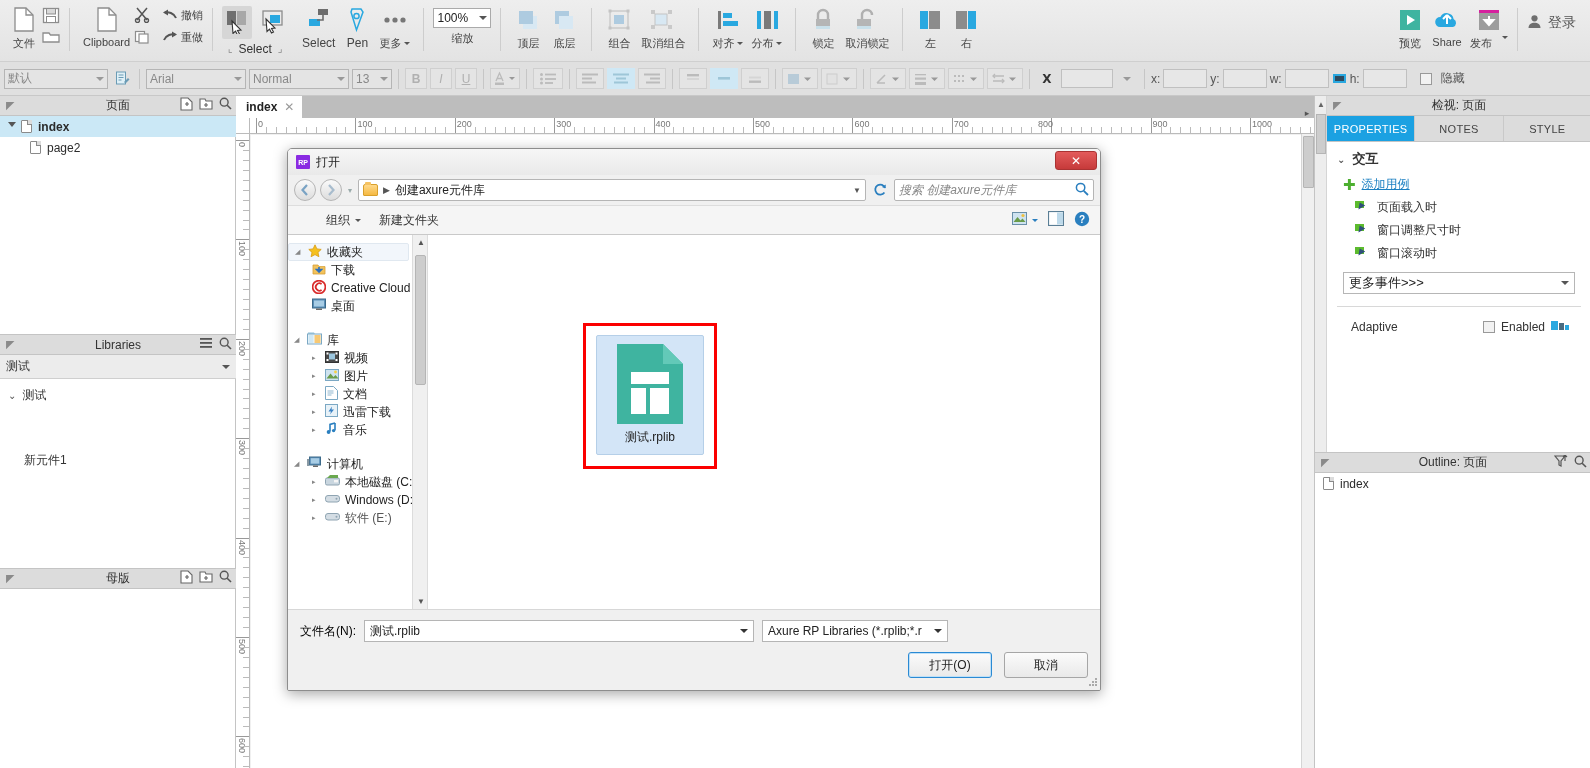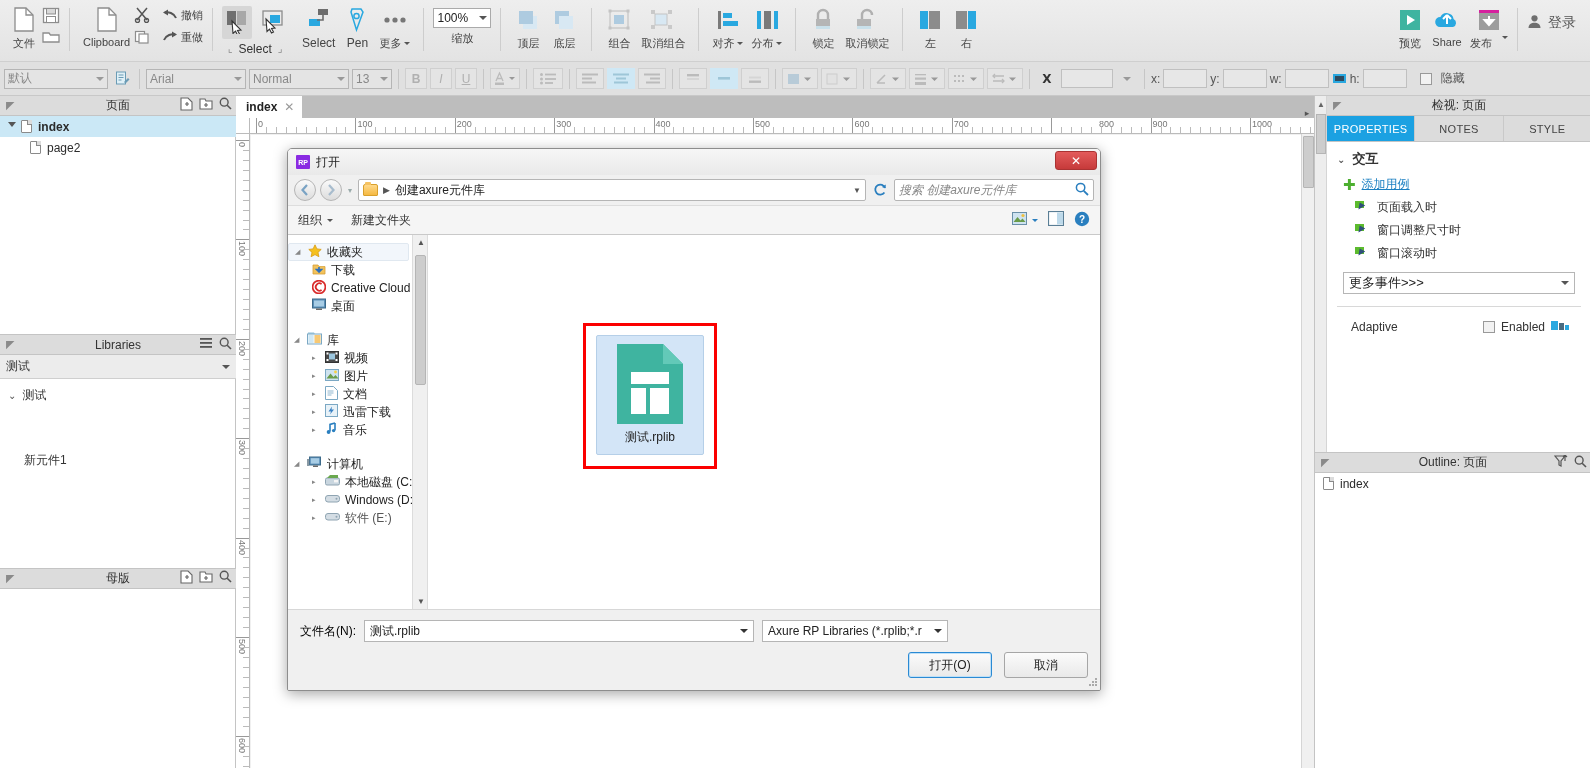--- a/index.html
+++ b/index.html
@@ -927,21 +927,21 @@
         <div class="tickminor" style="left: 711.74px;"></div>
         <div class="tickminor" style="left: 721.68px;"></div>
         <div class="tickminor" style="left: 731.62px;"></div>
         <div class="tickminor" style="left: 741.56px;"></div>
         <div class="tickminor" style="left: 751.5px;"></div>
         <div class="tickminor" style="left: 761.44px;"></div>
         <div class="tickminor" style="left: 771.38px;"></div>
         <div class="tickminor" style="left: 781.32px;"></div>
         <div class="tickminor" style="left: 791.26px;"></div>
         <div class="tickmajor" style="left: 801.2px;"></div>
-        <div class="tlab" style="left: 847px;">800</div>
+        <div class="tlab" style="left: 786px;">800</div>
         <div class="tickminor" style="left: 811.14px;"></div>
         <div class="tickminor" style="left: 821.08px;"></div>
         <div class="tickminor" style="left: 831.02px;"></div>
         <div class="tickminor" style="left: 840.96px;"></div>
         <div class="tickminor" style="left: 850.9px;"></div>
         <div class="tickminor" style="left: 860.84px;"></div>
         <div class="tickminor" style="left: 870.78px;"></div>
         <div class="tickminor" style="left: 880.72px;"></div>
         <div class="tickminor" style="left: 890.66px;"></div>
         <div class="tickmajor" style="left: 900.6px;"></div>
@@ -1168,21 +1168,21 @@
         <span>
           <svg width="14" height="14" viewBox="0 0 14 14">
               <circle cx="5.6" cy="5.6" r="4.2" fill="none" stroke="#2a7fbf" stroke-width="1.5"></circle>
               <path d="M8.8 8.8L13 13" stroke="#2a7fbf" stroke-width="1.8"></path>
             </svg>
         </span>
       </span>
     </div>
 
     <div class="cmdbar">
-      <span style="display:flex;align-items:center;gap:5px;">
+      <span style="display:flex;align-items:center;gap:5px;margin-left:28px;">
         <span>组织</span>
         <span class="caret sm"></span>
       </span>
       <span>新建文件夹</span>
       <span class="right">
         <span style="display:flex;align-items:center;gap:5px;">
           <span>
             <svg width="15" height="13" viewBox="0 0 15 13">
                 <rect x="0.5" y="0.5" width="14" height="12" fill="#cfe3f0" stroke="#6a8fa8"></rect>
                 <path d="M1.5 10l4-5 3 3.5 2-2 3 3.5z" fill="#6a9c4a"></path>

